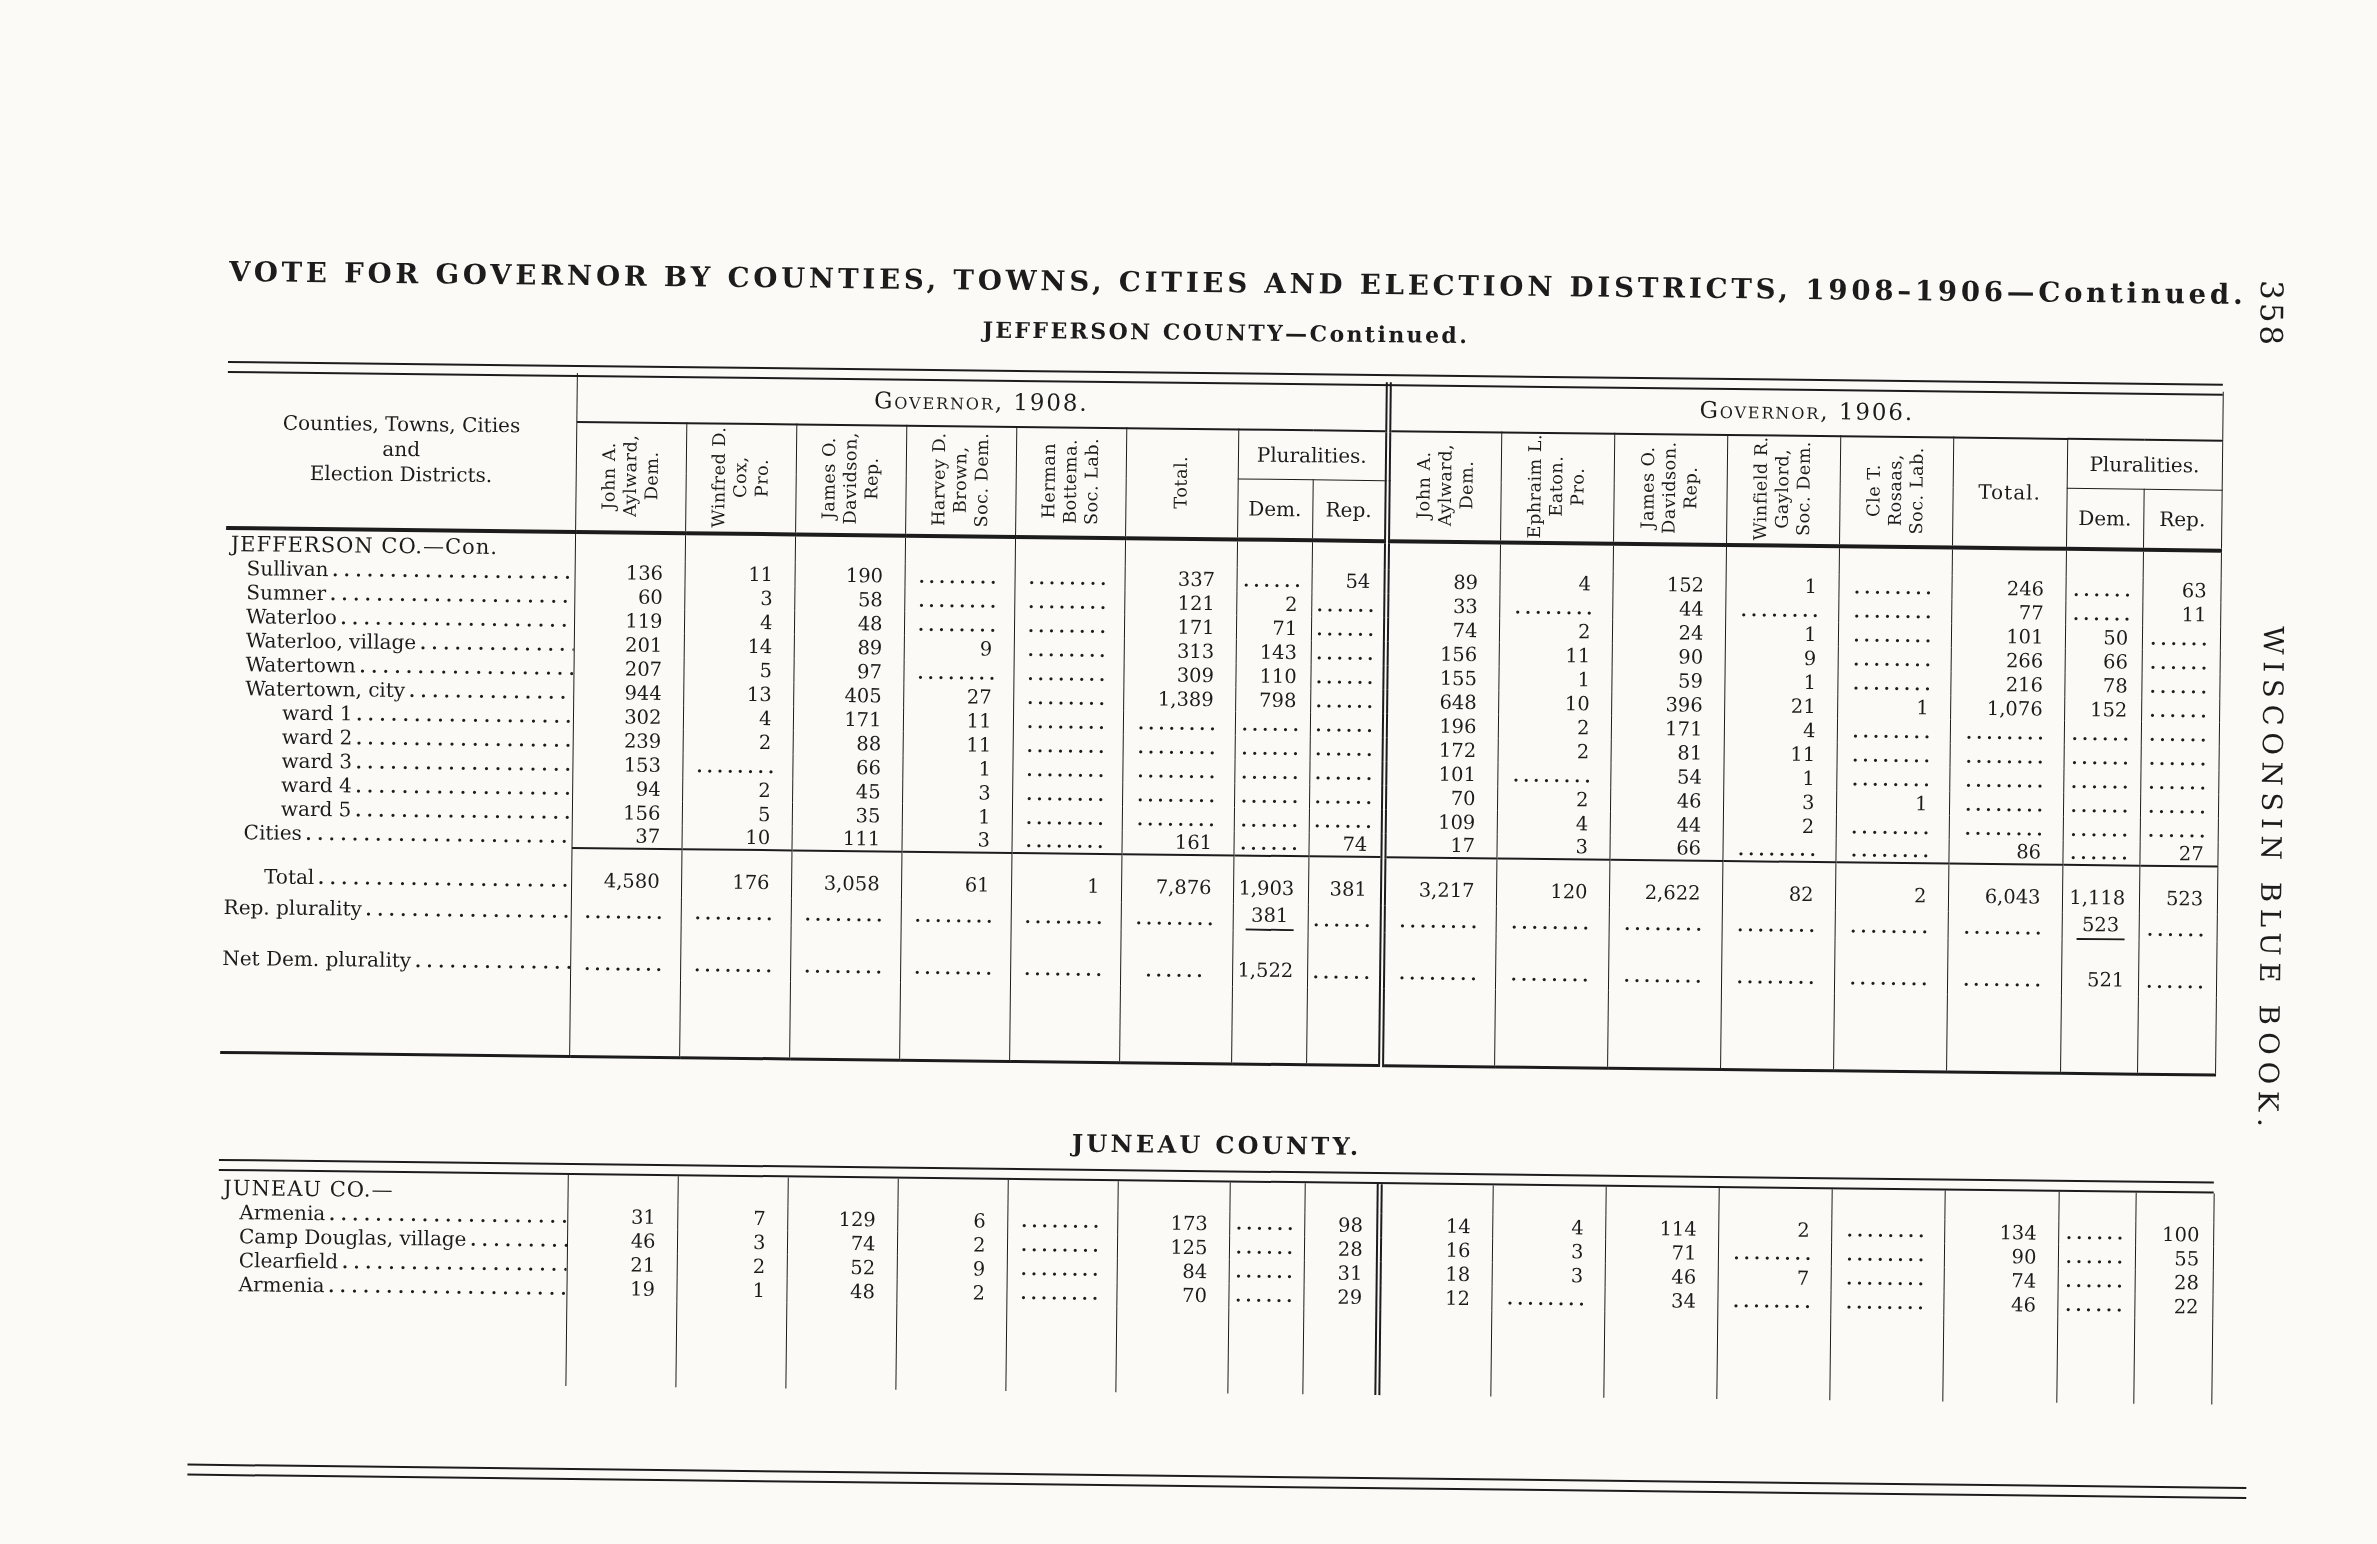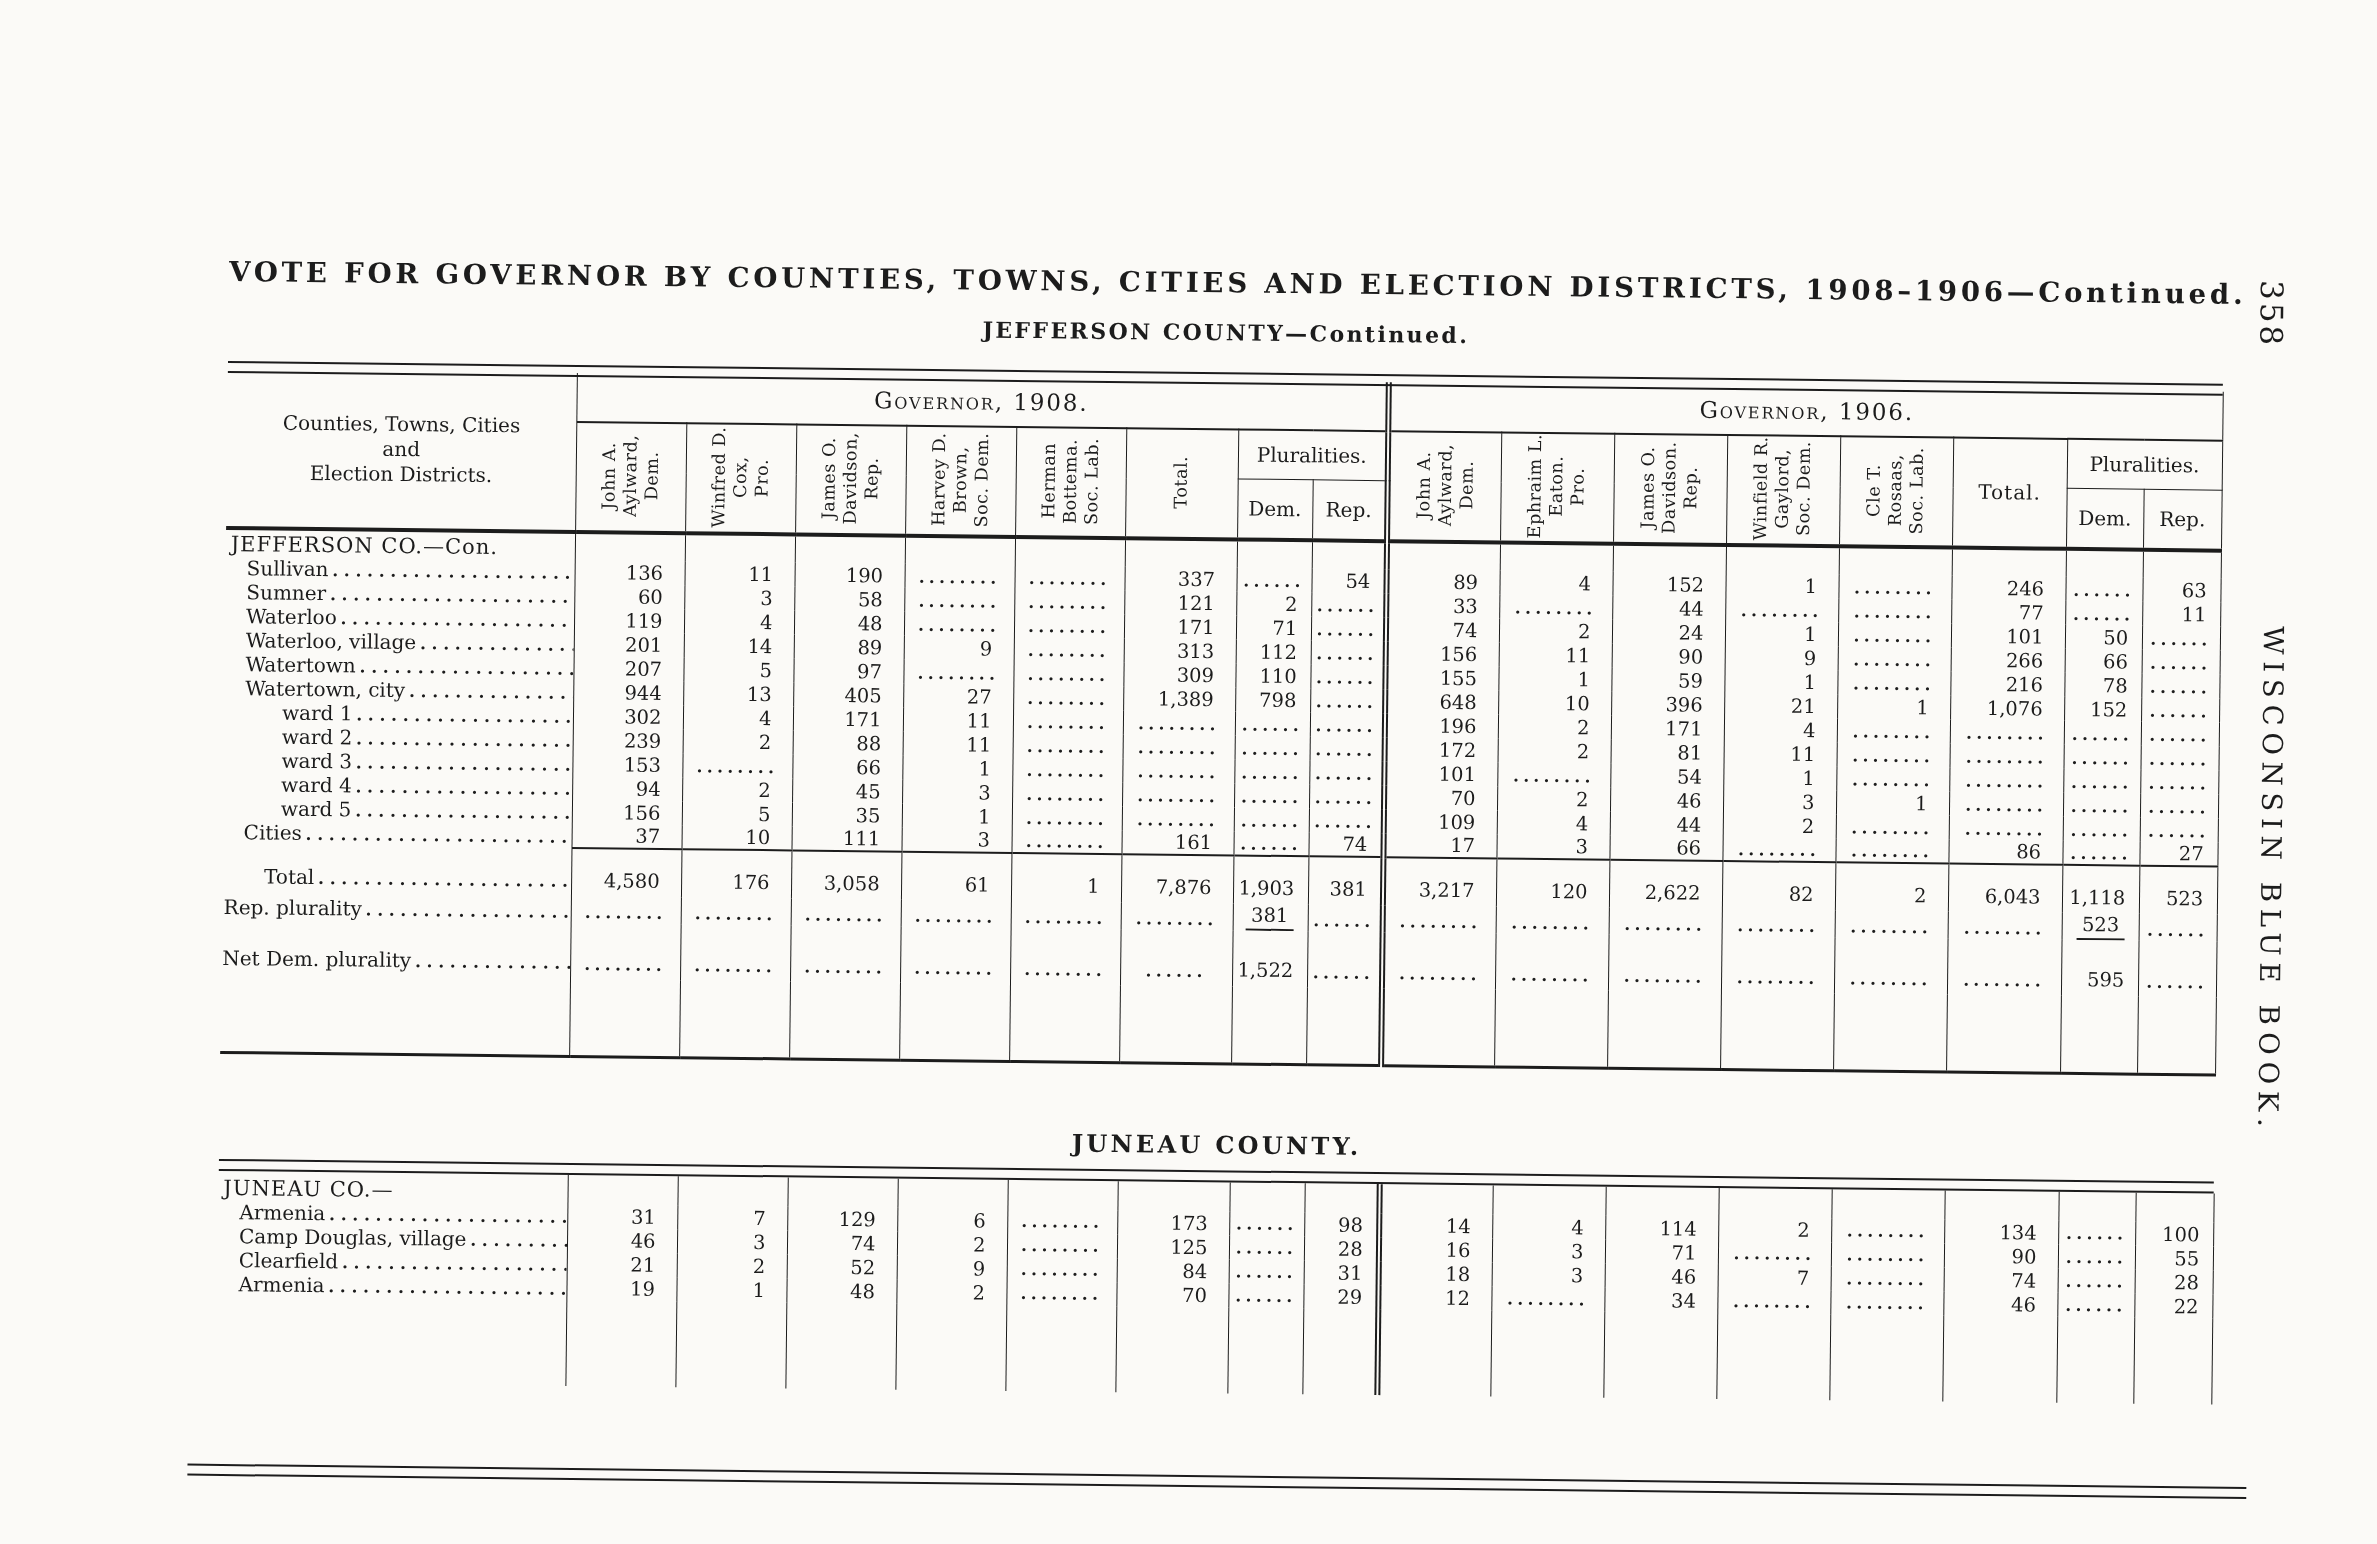--- a/index.html
+++ b/index.html
@@ -246,21 +246,21 @@
               <span class="lbltxt">Waterloo, village</span>
               <span class="lead">..................................</span>
             </div>
           </td>
           <td class="vl num">201</td>
           <td class="vl num">14</td>
           <td class="vl num">89</td>
           <td class="vl num">9</td>
           <td class="vl dots">........</td>
           <td class="vl num">313</td>
-          <td class="vl num pc">112</td>
+          <td class="vl num pc">143</td>
           <td class="vl dots">......</td>
           <td class="vdbl num">156</td>
           <td class="vl num">11</td>
           <td class="vl num">90</td>
           <td class="vl num">9</td>
           <td class="vl dots">........</td>
           <td class="vl num">266</td>
           <td class="vl num pc">66</td>
           <td class="vl rb dots">......</td>
         </tr>
@@ -518,21 +518,21 @@
           <td class="vl dots">........</td>
           <td class="vl dots">......</td>
           <td class="vl num pc">1,522</td>
           <td class="vl dots">......</td>
           <td class="vdbl dots">........</td>
           <td class="vl dots">........</td>
           <td class="vl dots">........</td>
           <td class="vl dots">........</td>
           <td class="vl dots">........</td>
           <td class="vl dots">........</td>
-          <td class="vl num pc">595</td>
+          <td class="vl num pc">521</td>
           <td class="vl rb dots">......</td>
         </tr>
         <tr class="fill">
           <td></td>
           <td class="vl"></td>
           <td class="vl"></td>
           <td class="vl"></td>
           <td class="vl"></td>
           <td class="vl"></td>
           <td class="vl"></td>

